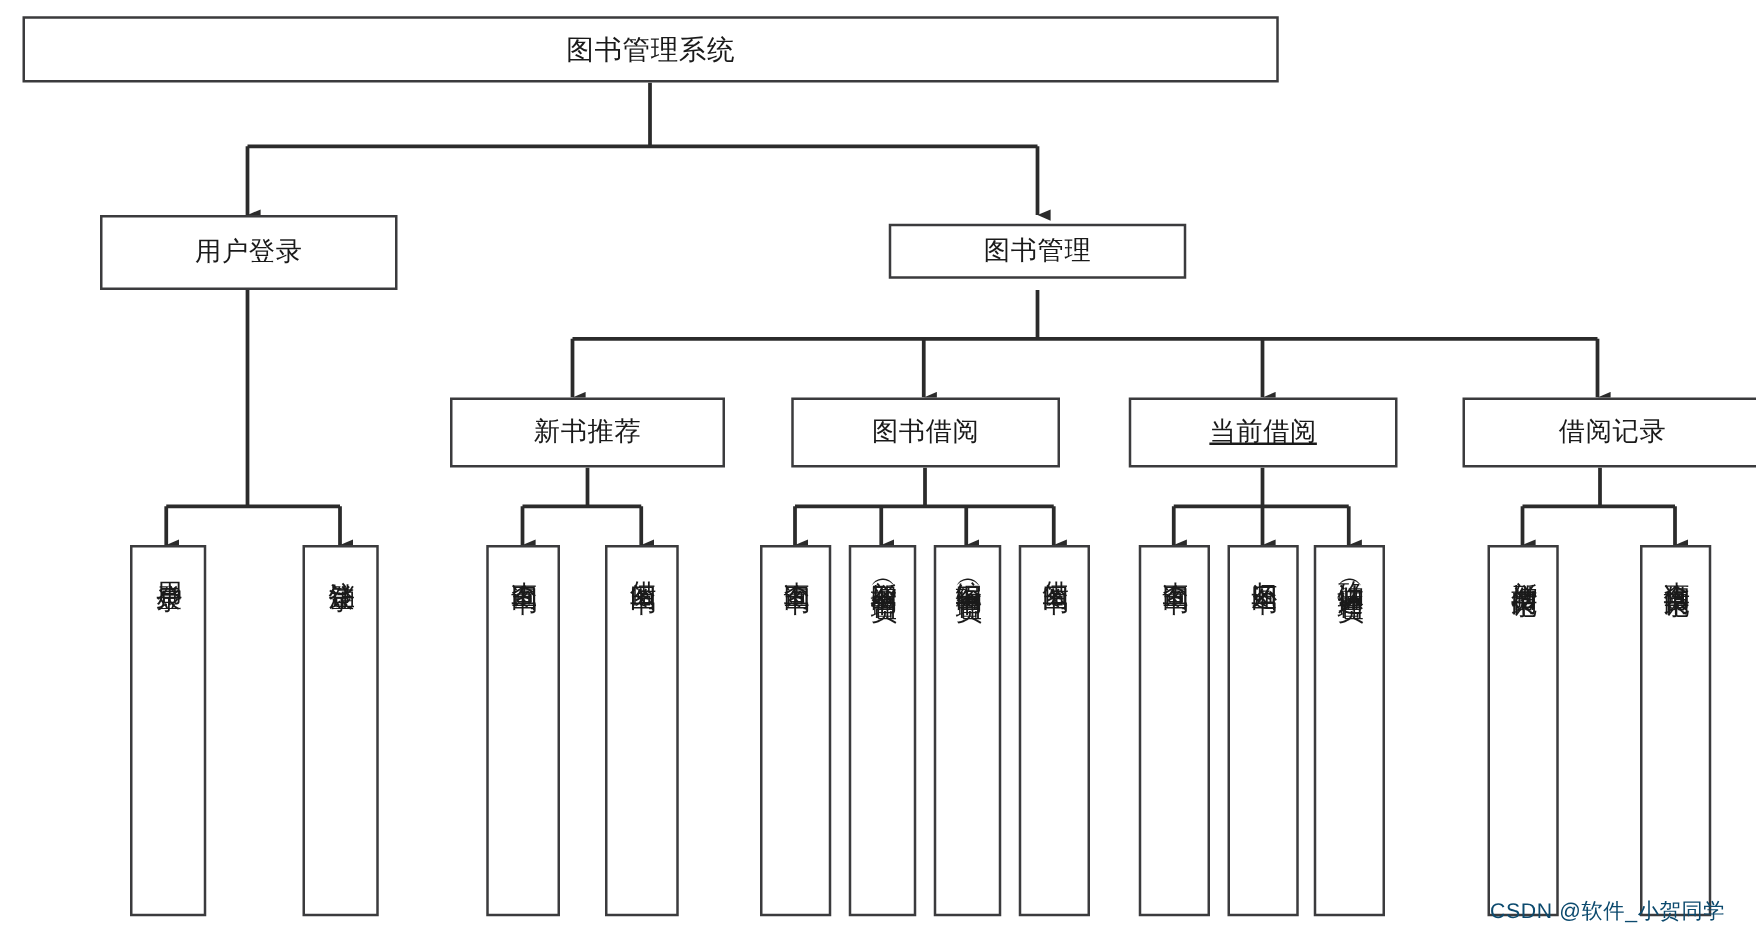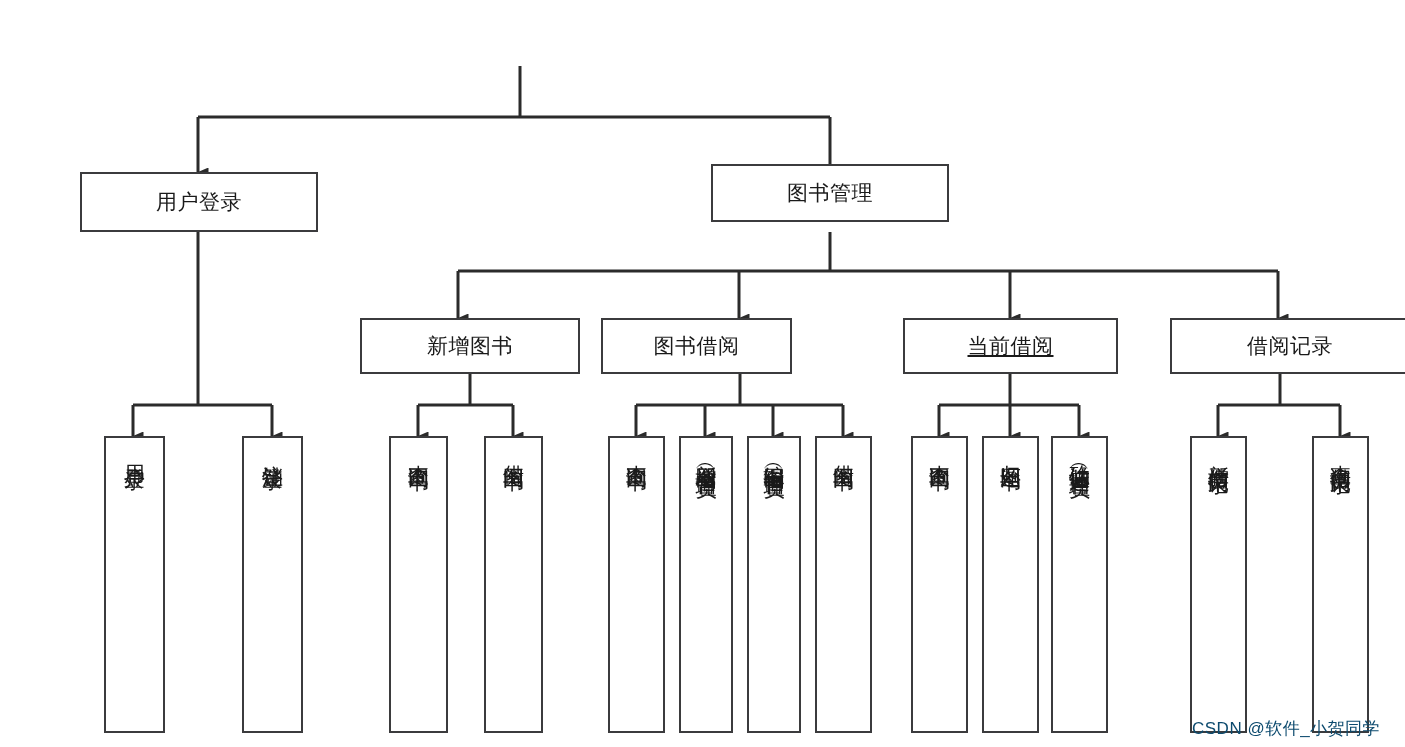--- a/index.html
+++ b/index.html
@@ -112,32 +112,35 @@
         <line x1="939" y1="405" x2="939" y2="436" marker-end="url(#arrowhead)"></line>
         <line x1="1010" y1="405" x2="1010" y2="436" marker-end="url(#arrowhead)"></line>
         <line x1="1079" y1="405" x2="1079" y2="436" marker-end="url(#arrowhead)"></line>
         <line x1="1280" y1="374" x2="1280" y2="405"></line>
         <line x1="1218" y1="405" x2="1340" y2="405"></line>
         <line x1="1218" y1="405" x2="1218" y2="436" marker-end="url(#arrowhead)"></line>
         <line x1="1340" y1="405" x2="1340" y2="436" marker-end="url(#arrowhead)"></line>
       </g>
   </svg>
 
+  <div class="node root horiz" id="n-root" style="left: 18px; top: 13px; width: 1005px; height: 53px;">
+    <span class="node-label">图书管理系统</span>
+  </div>
 
   <div class="node horiz" id="n-l1-0" style="left: 80px; top: 172px; width: 238px; height: 60px;">
     <span class="node-label">用户登录</span>
   </div>
-  <div class="node horiz" id="n-l1-1" style="left: 711px; top: 164px; width: 238px; height: 58px;">
+  <div class="node horiz" id="n-l1-1" style="left: 711px; top: 179px; width: 238px; height: 44px;">
     <span class="node-label">图书管理</span>
   </div>
 
   <div class="node horiz" id="n-l2-0" style="left: 360px; top: 318px; width: 220px; height: 56px;">
-    <span class="node-label">新增图书</span>
+    <span class="node-label">新书推荐</span>
   </div>
-  <div class="node horiz" id="n-l2-1" style="left: 601px; top: 318px; width: 191px; height: 56px;">
+  <div class="node horiz" id="n-l2-1" style="left: 633px; top: 318px; width: 215px; height: 56px;">
     <span class="node-label">图书借阅</span>
   </div>
   <div class="node horiz" id="n-l2-2" style="left: 903px; top: 318px; width: 215px; height: 56px; text-decoration: underline;">
     <span class="node-label">当前借阅</span>
   </div>
   <div class="node horiz" id="n-l2-3" style="left: 1170px; top: 318px; width: 240px; height: 56px;">
     <span class="node-label">借阅记录</span>
   </div>
 
   <div class="node vert" id="n-lf-0" style="left: 104px; top: 436px; width: 61px; height: 297px;">

